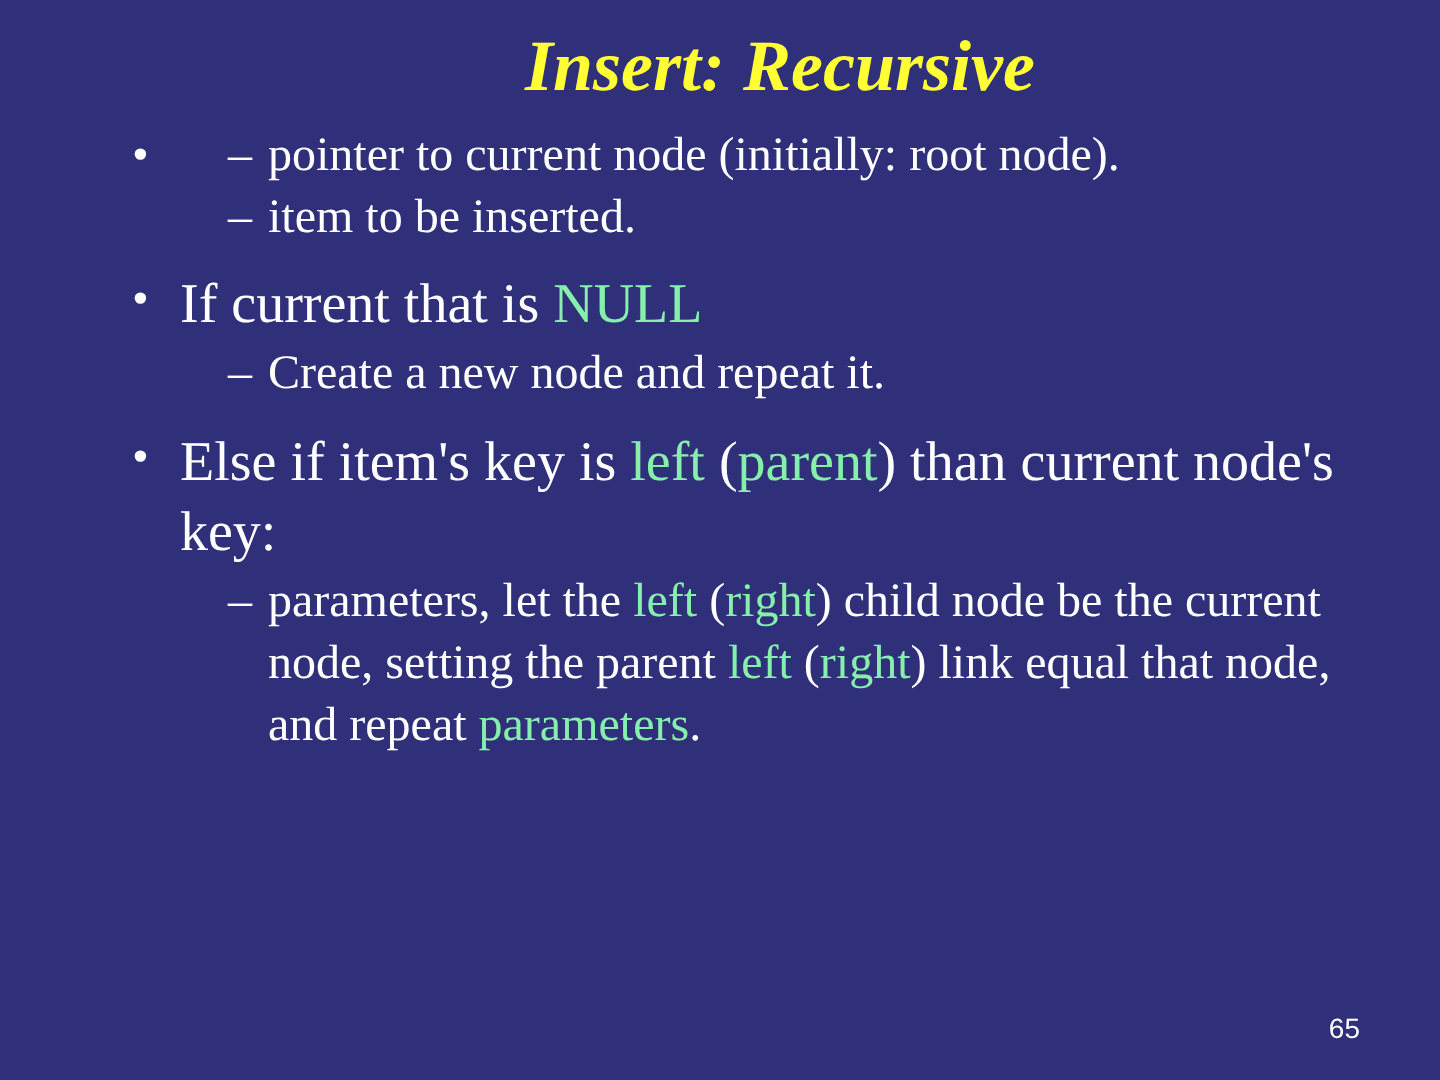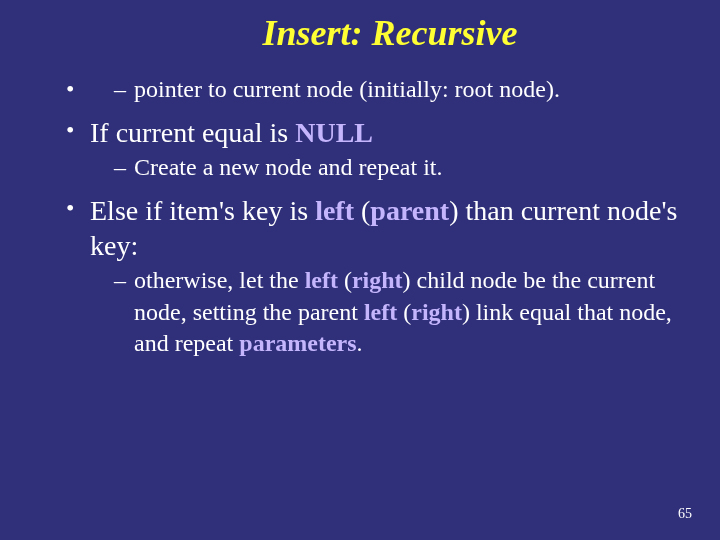--- a/index.html
+++ b/index.html
@@ -14,21 +14,21 @@
   }
   .slide {
     padding: 12px 30px 0 30px;
   }
   .title {
     font-style: italic;
     font-weight: bold;
     font-size: 36px;
     color: #ffff33;
     text-align: center;
-    margin-bottom: 20px;
+    margin-bottom: 9px;
     margin-left: 60px;
   }
   ul.top {
     list-style: none;
     padding-left: 36px;
   }
   ul.top > li {
     font-size: 28px;
     line-height: 1.25;
     margin-bottom: 4px;
@@ -53,55 +53,56 @@
     line-height: 1.3;
     position: relative;
     padding-left: 20px;
   }
   ul.sub > li::before {
     content: "–";
     position: absolute;
     left: 0;
     top: 0;
   }
-  .hl { color: #c4b5fd; font-weight: bold; }
+  .hl { color: #86efac; }
   .pagenum {
     position: absolute;
-    right: 28px;
+    right: 40px;
     bottom: 18px;
     font-size: 14px;
-    font-family: Liberation Serif, serif;
+    font-family: Liberation Sans, sans-serif;
   }
 </style>
 </head>
 <body>
 
 <div class="slide">
   <div class="title">Insert: Recursive</div>
 
   <ul class="top">
 
     <li>
       <ul class="sub">
         <li>pointer to current node (initially: root node).</li>
+        <li>item to be inserted.</li>
       </ul>
     </li>
 
     <li>
-      <span>If current equal is </span><span class="hl">NULL</span>
+      <span>If current that is </span><span class="hl">NULL</span>
       <ul class="sub">
         <li>Create a new node and repeat it.</li>
       </ul>
     </li>
 
     <li>
       <span>Else if item's key is </span><span class="hl">left</span><span> (</span><span class="hl">parent</span><span>) than current node's key:</span>
       <ul class="sub">
         <li>
-          <span>otherwise, let the </span><span class="hl">left</span><span> (</span><span class="hl">right</span><span>) child node be the current node, setting the parent </span><span class="hl">left</span><span> (</span><span class="hl">right</span><span>) link equal that node, and repeat </span><span class="hl">parameters</span><span>.</span>
+          <span>parameters, let the </span><span class="hl">left</span><span> (</span><span class="hl">right</span><span>) child node be the current node, setting the parent </span><span class="hl">left</span><span> (</span><span class="hl">right</span><span>) link equal that node, and repeat </span><span class="hl">parameters</span><span>.</span>
         </li>
       </ul>
     </li>
 
   </ul>
 </div>
 
 <div class="pagenum">65</div>
 
 </body></html>

